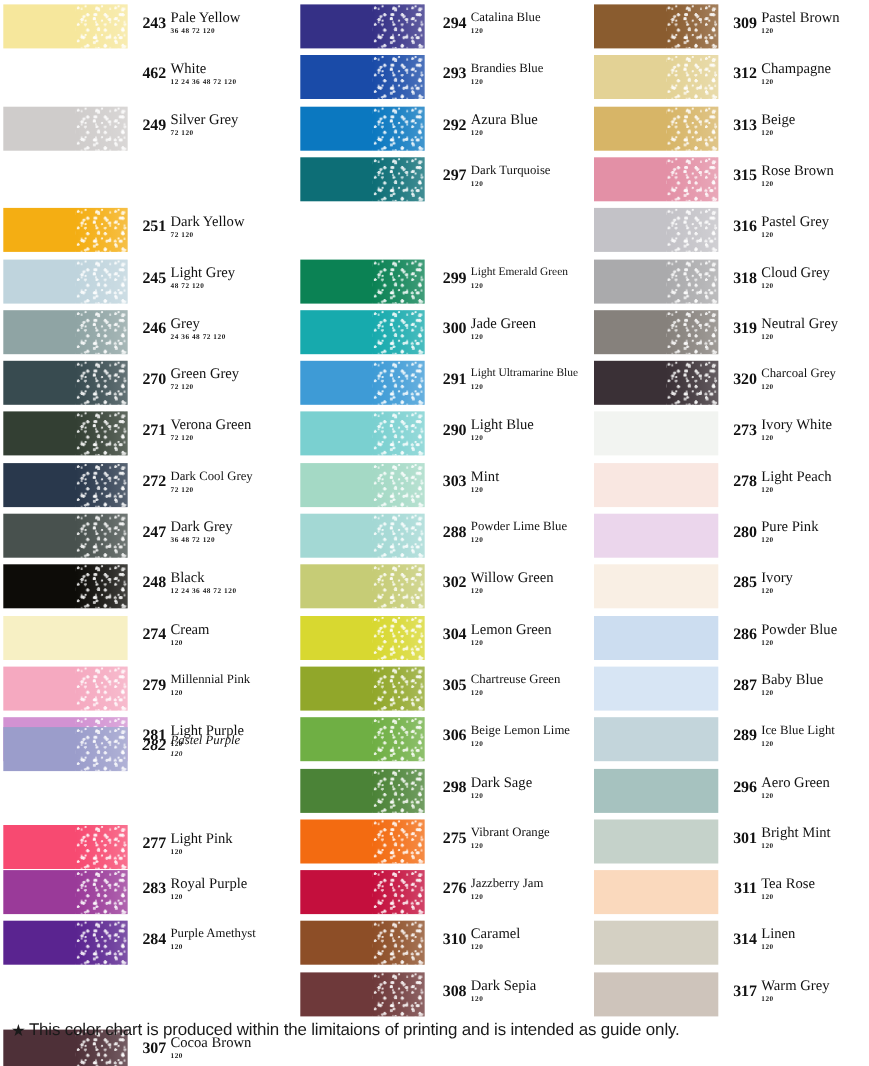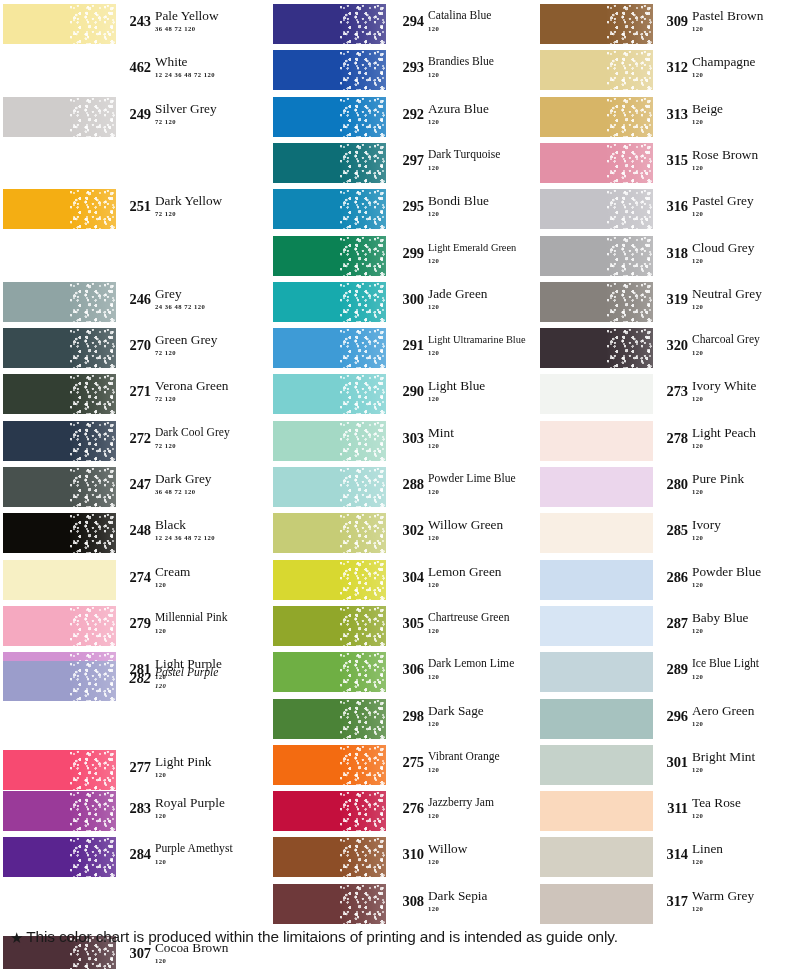--- a/index.html
+++ b/index.html
@@ -163,20 +163,28 @@
         </div>
       </div>
       <div class="swatch-row" style="top: 189.2px;">
         <div class="swatch textured" title="251 Dark Yellow" style="background: rgb(244, 174, 19);"></div>
         <div class="code">251</div>
         <div class="meta">
           <span class="name">Dark Yellow</span>
           <span class="sizes">72 120</span>
         </div>
       </div>
+      <div class="swatch-row" style="top: 235.5px;">
+        <div class="swatch textured" title="245 Light Grey" style="background: rgb(191, 212, 221);"></div>
+        <div class="code">245</div>
+        <div class="meta">
+          <span class="name">Light Grey</span>
+          <span class="sizes">48 72 120</span>
+        </div>
+      </div>
       <div class="swatch-row" style="top: 281.8px;">
         <div class="swatch textured" title="246 Grey" style="background: rgb(143, 164, 164);"></div>
         <div class="code">246</div>
         <div class="meta">
           <span class="name">Grey</span>
           <span class="sizes">24 36 48 72 120</span>
         </div>
       </div>
       <div class="swatch-row" style="top: 328.1px;">
         <div class="swatch textured" title="270 Green Grey" style="background: rgb(56, 75, 80);"></div>
@@ -309,28 +317,20 @@
         </div>
       </div>
       <div class="swatch-row" style="top: 142.9px;">
         <div class="swatch textured" title="297 Dark Turquoise" style="background: rgb(13, 110, 118);"></div>
         <div class="code">297</div>
         <div class="meta">
           <span class="name sm">Dark Turquoise</span>
           <span class="sizes">120</span>
         </div>
       </div>
-      <div class="swatch-row" style="top: 189.2px;">
-        <div class="swatch textured" title="295 Bondi Blue" style="background: rgb(15, 134, 181);"></div>
-        <div class="code">295</div>
-        <div class="meta">
-          <span class="name">Bondi Blue</span>
-          <span class="sizes">120</span>
-        </div>
-      </div>
       <div class="swatch-row" style="top: 235.5px;">
         <div class="swatch textured" title="299 Light Emerald Green" style="background: rgb(11, 130, 84);"></div>
         <div class="code">299</div>
         <div class="meta">
           <span class="name xs">Light Emerald Green</span>
           <span class="sizes">120</span>
         </div>
       </div>
       <div class="swatch-row" style="top: 281.8px;">
         <div class="swatch textured" title="300 Jade Green" style="background: rgb(23, 170, 173);"></div>
@@ -393,21 +393,21 @@
         <div class="code">305</div>
         <div class="meta">
           <span class="name sm">Chartreuse Green</span>
           <span class="sizes">120</span>
         </div>
       </div>
       <div class="swatch-row" style="top: 652.2px;">
         <div class="swatch textured" title="306 Dark Lemon Lime" style="background: rgb(111, 175, 68);"></div>
         <div class="code">306</div>
         <div class="meta">
-          <span class="name sm">Dark Lemon Lime</span>
+          <span class="name sm">Beige Lemon Lime</span>
           <span class="sizes">120</span>
         </div>
       </div>
       <div class="swatch-row" style="top: 698.5px;">
         <div class="swatch textured" title="298 Dark Sage" style="background: rgb(75, 131, 55);"></div>
         <div class="code">298</div>
         <div class="meta">
           <span class="name">Dark Sage</span>
           <span class="sizes">120</span>
         </div>
@@ -425,21 +425,21 @@
         <div class="code">276</div>
         <div class="meta">
           <span class="name sm">Jazzberry Jam</span>
           <span class="sizes">120</span>
         </div>
       </div>
       <div class="swatch-row" style="top: 837.4px;">
         <div class="swatch textured" title="310 Caramel" style="background: rgb(141, 78, 39);"></div>
         <div class="code">310</div>
         <div class="meta">
-          <span class="name">Willow</span>
+          <span class="name">Caramel</span>
           <span class="sizes">120</span>
         </div>
       </div>
       <div class="swatch-row" style="top: 883.7px;">
         <div class="swatch textured" title="308 Dark Sepia" style="background: rgb(110, 57, 58);"></div>
         <div class="code">308</div>
         <div class="meta">
           <span class="name">Dark Sepia</span>
           <span class="sizes">120</span>
         </div>

